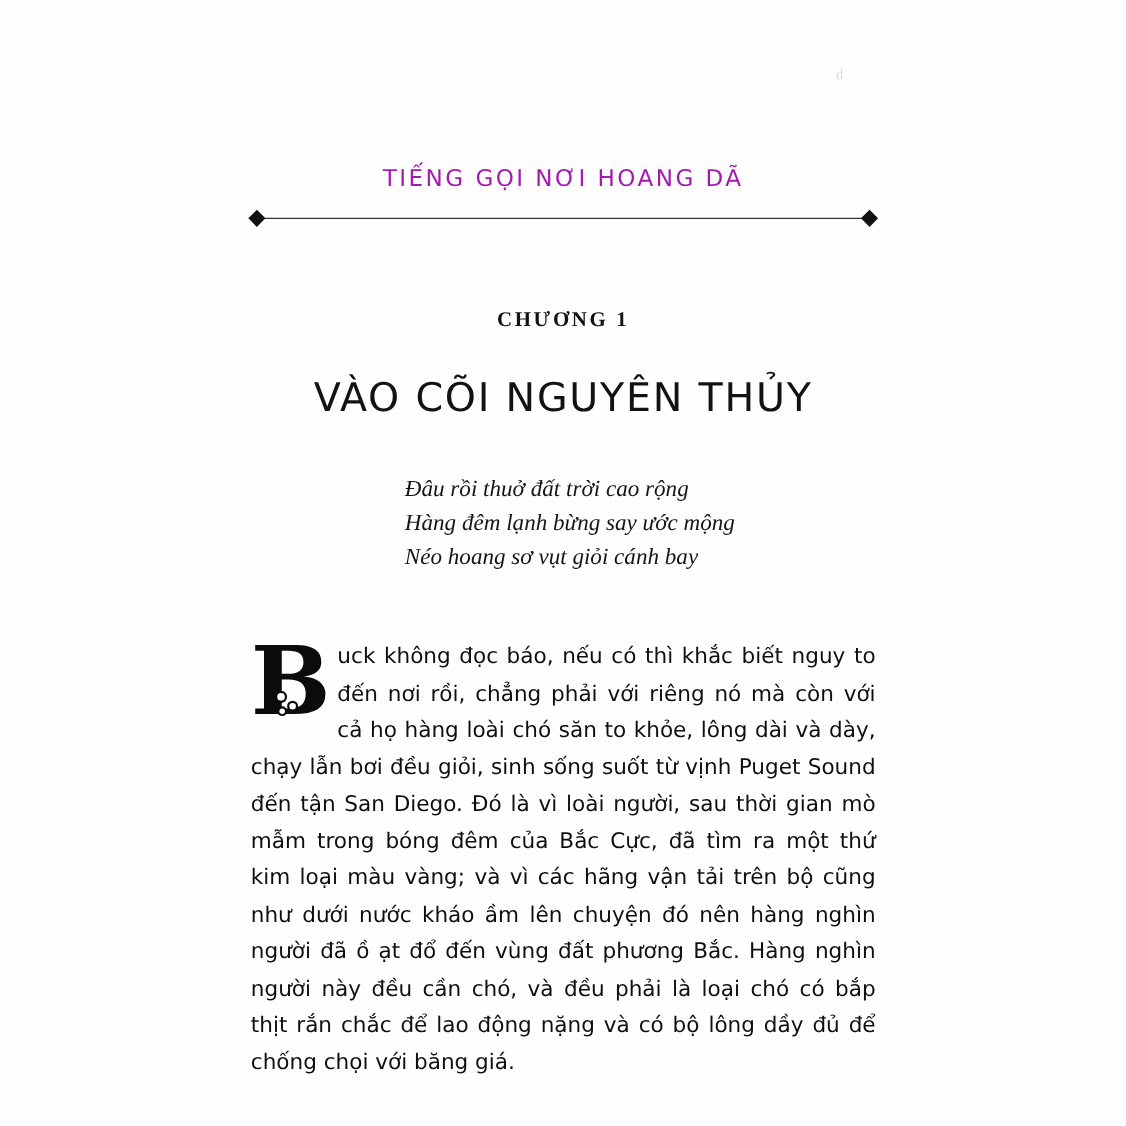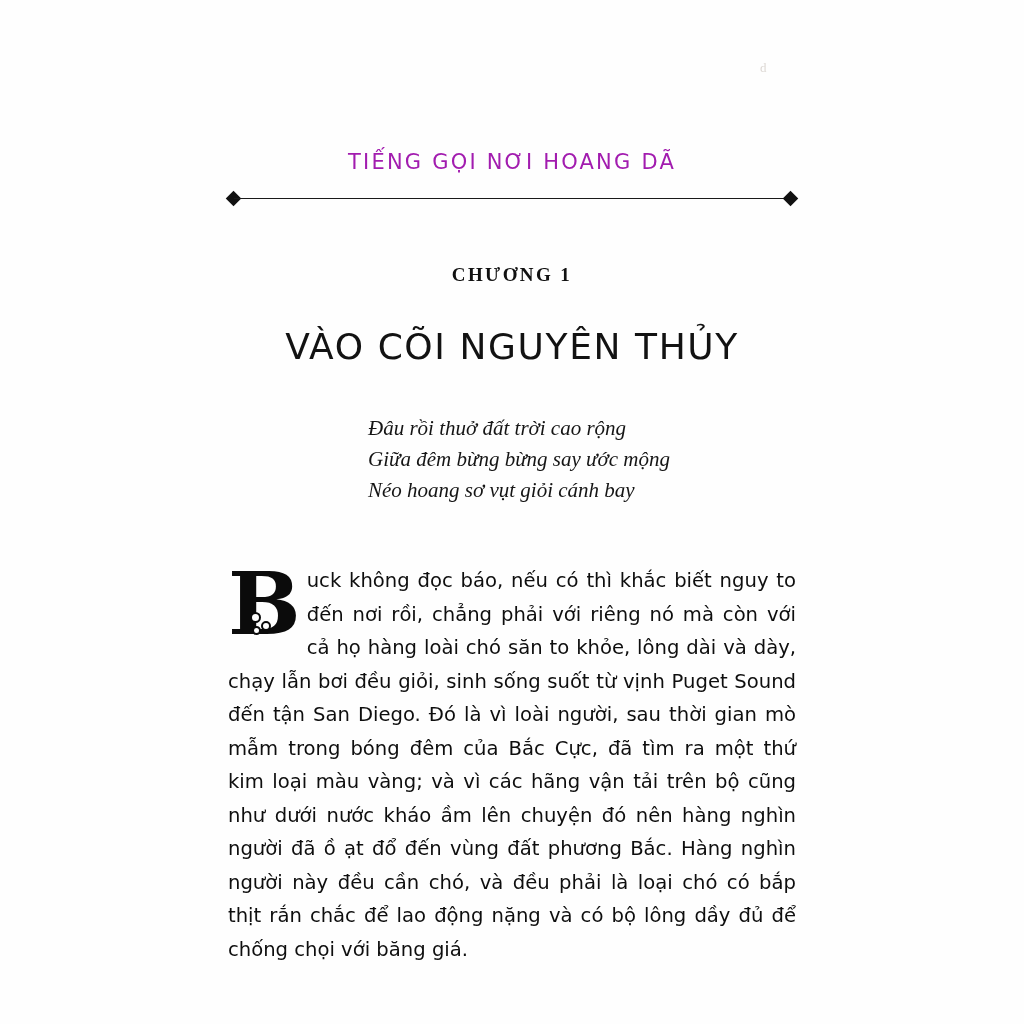--- a/index.html
+++ b/index.html
@@ -75,21 +75,21 @@
     height: 11px;
     background: #111;
     transform: rotate(45deg);
   }
   .rule-diamond.left { left: 0; }
   .rule-diamond.right { right: 0; }
 
   
   .chapter-number {
     text-align: center;
-    margin-top: 56px;
+    margin-top: 72px;
     font-family: "Liberation Serif", serif;
     font-weight: 700;
     font-size: 19px;
     letter-spacing: 2.4px;
   }
 
   .chapter-title {
     text-align: center;
     margin-top: 40px;
     font-family: "DejaVu Sans", sans-serif;
@@ -164,21 +164,21 @@
       <div class="rule-line"></div>
       <div class="rule-diamond right"></div>
     </div>
 
     <div class="chapter-number">CHƯƠNG 1</div>
 
     <div class="chapter-title">VÀO CÕI NGUYÊN THỦY</div>
 
     <div class="epigraph">
       <div class="epigraph-line">Đâu rồi thuở đất trời cao rộng</div>
-      <div class="epigraph-line">Giữa đêm bừng bừng say ước mộng</div>
+      <div class="epigraph-line">Hàng đêm lạnh bừng say ước mộng</div>
       <div class="epigraph-line">Néo hoang sơ vụt giỏi cánh bay</div>
     </div>
 
     <div class="body-text">
       <span class="dropcap"><span>B</span><span class="dot d1"></span><span class="dot d2"></span><span class="dot d3"></span></span>
       <p>uck không đọc báo, nếu có thì khắc biết nguy to đến nơi rồi, chẳng phải với riêng nó mà còn với cả họ hàng loài chó săn to khỏe, lông dài và dày, chạy lẫn bơi đều giỏi, sinh sống suốt từ vịnh Puget Sound đến tận San Diego. Đó là vì loài người, sau thời gian mò mẫm trong bóng đêm của Bắc Cực, đã tìm ra một thứ kim loại màu vàng; và vì các hãng vận tải trên bộ cũng như dưới nước kháo ầm lên chuyện đó nên hàng nghìn người đã ồ ạt đổ đến vùng đất phương Bắc. Hàng nghìn người này đều cần chó, và đều phải là loại chó có bắp thịt rắn chắc để lao động nặng và có bộ lông dầy đủ để chống chọi với băng giá.</p>
     </div>
 
   </div>
 </div>

